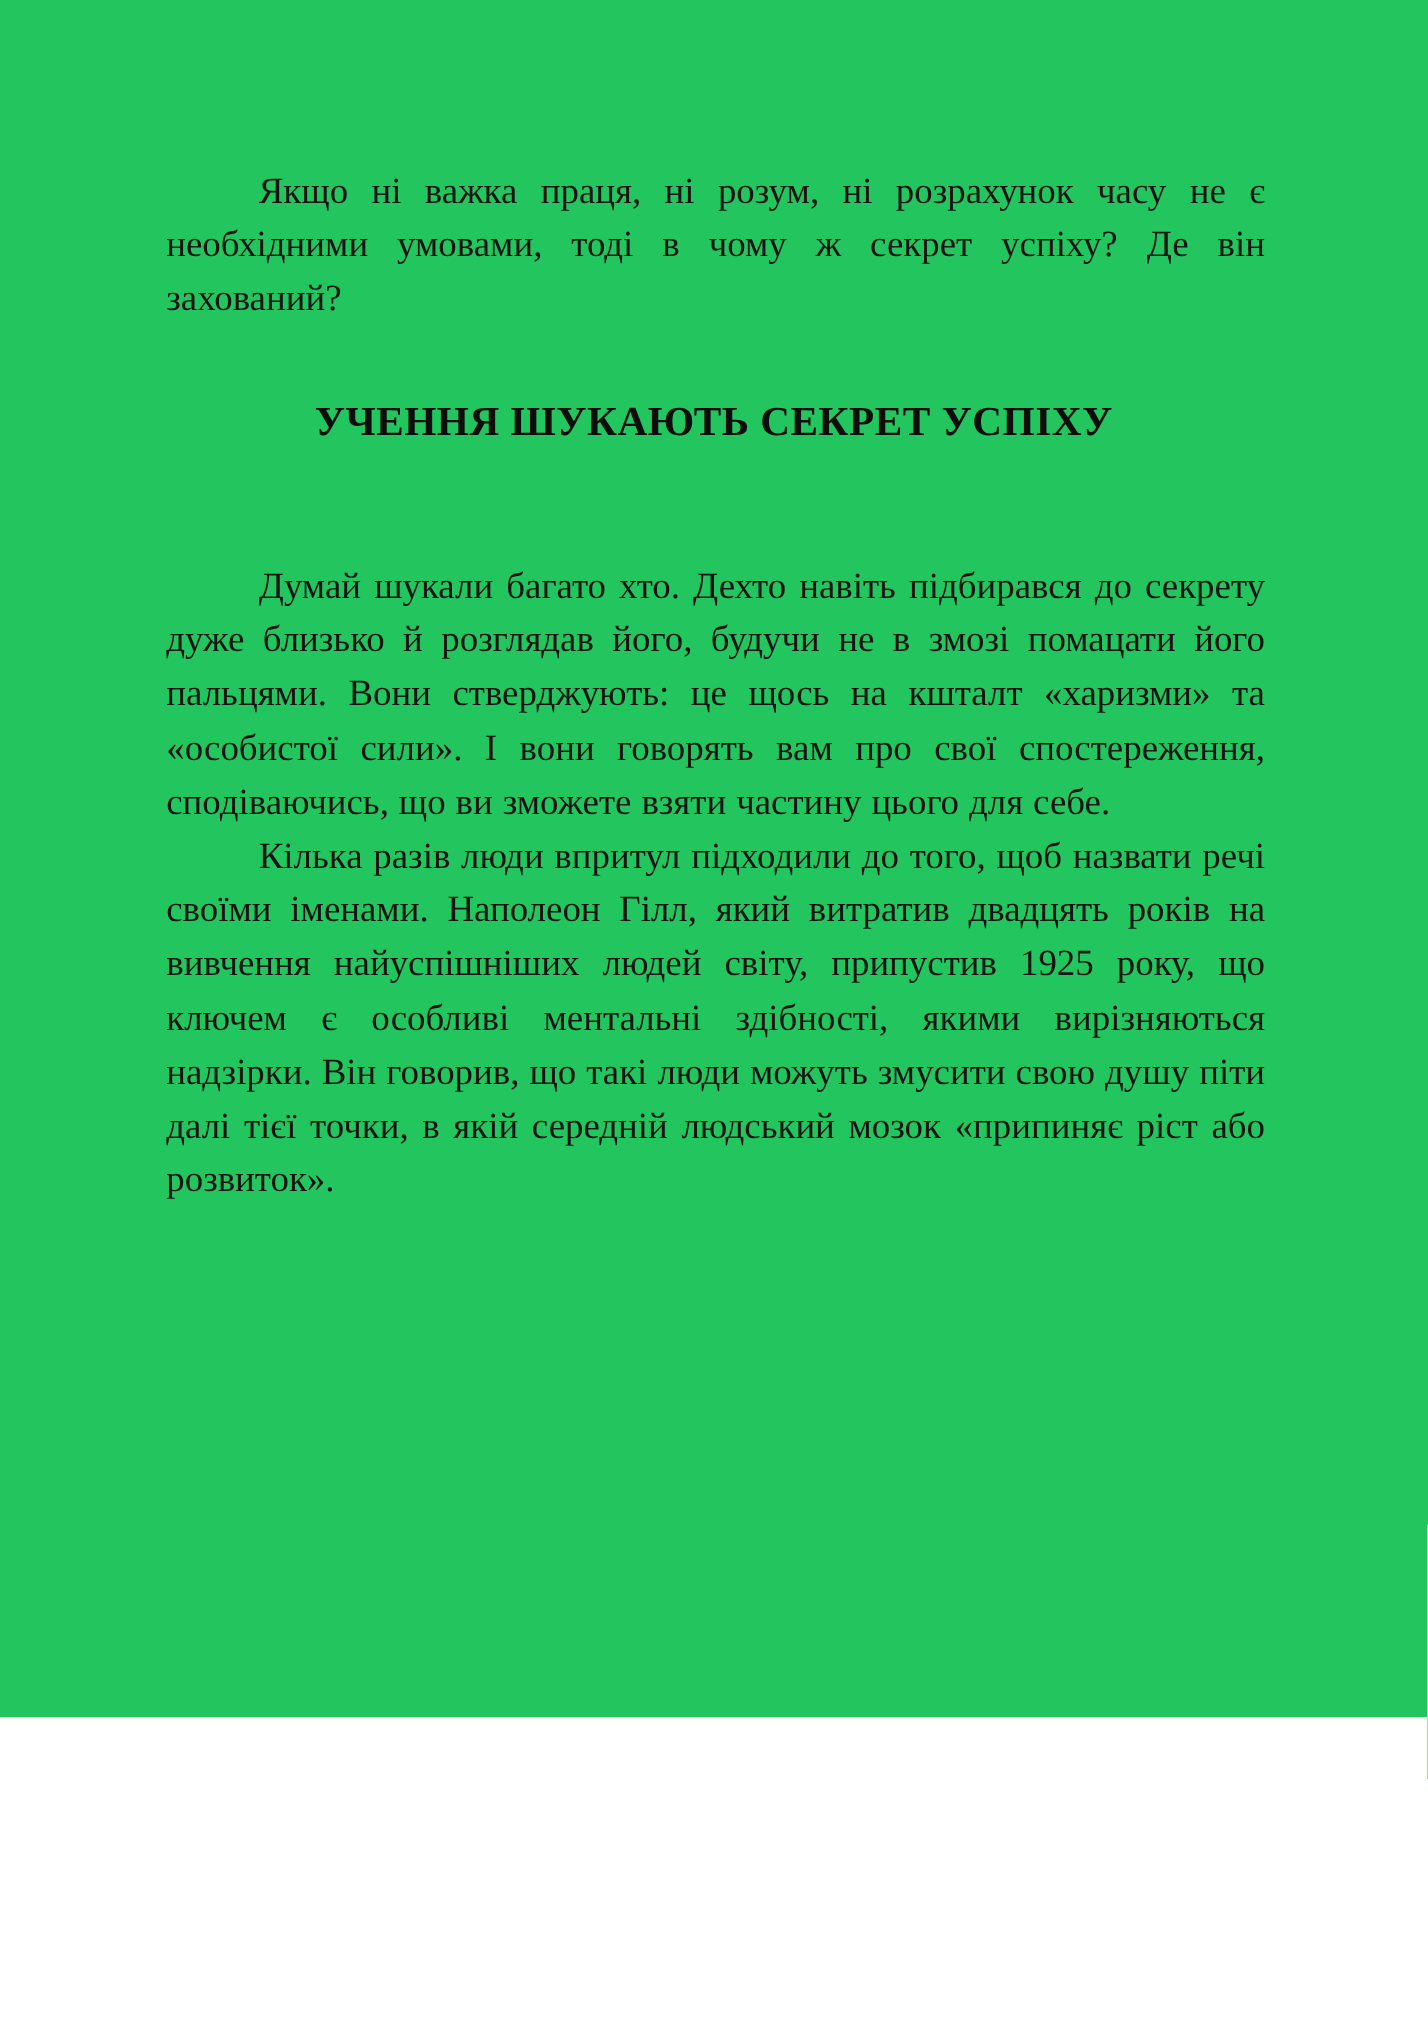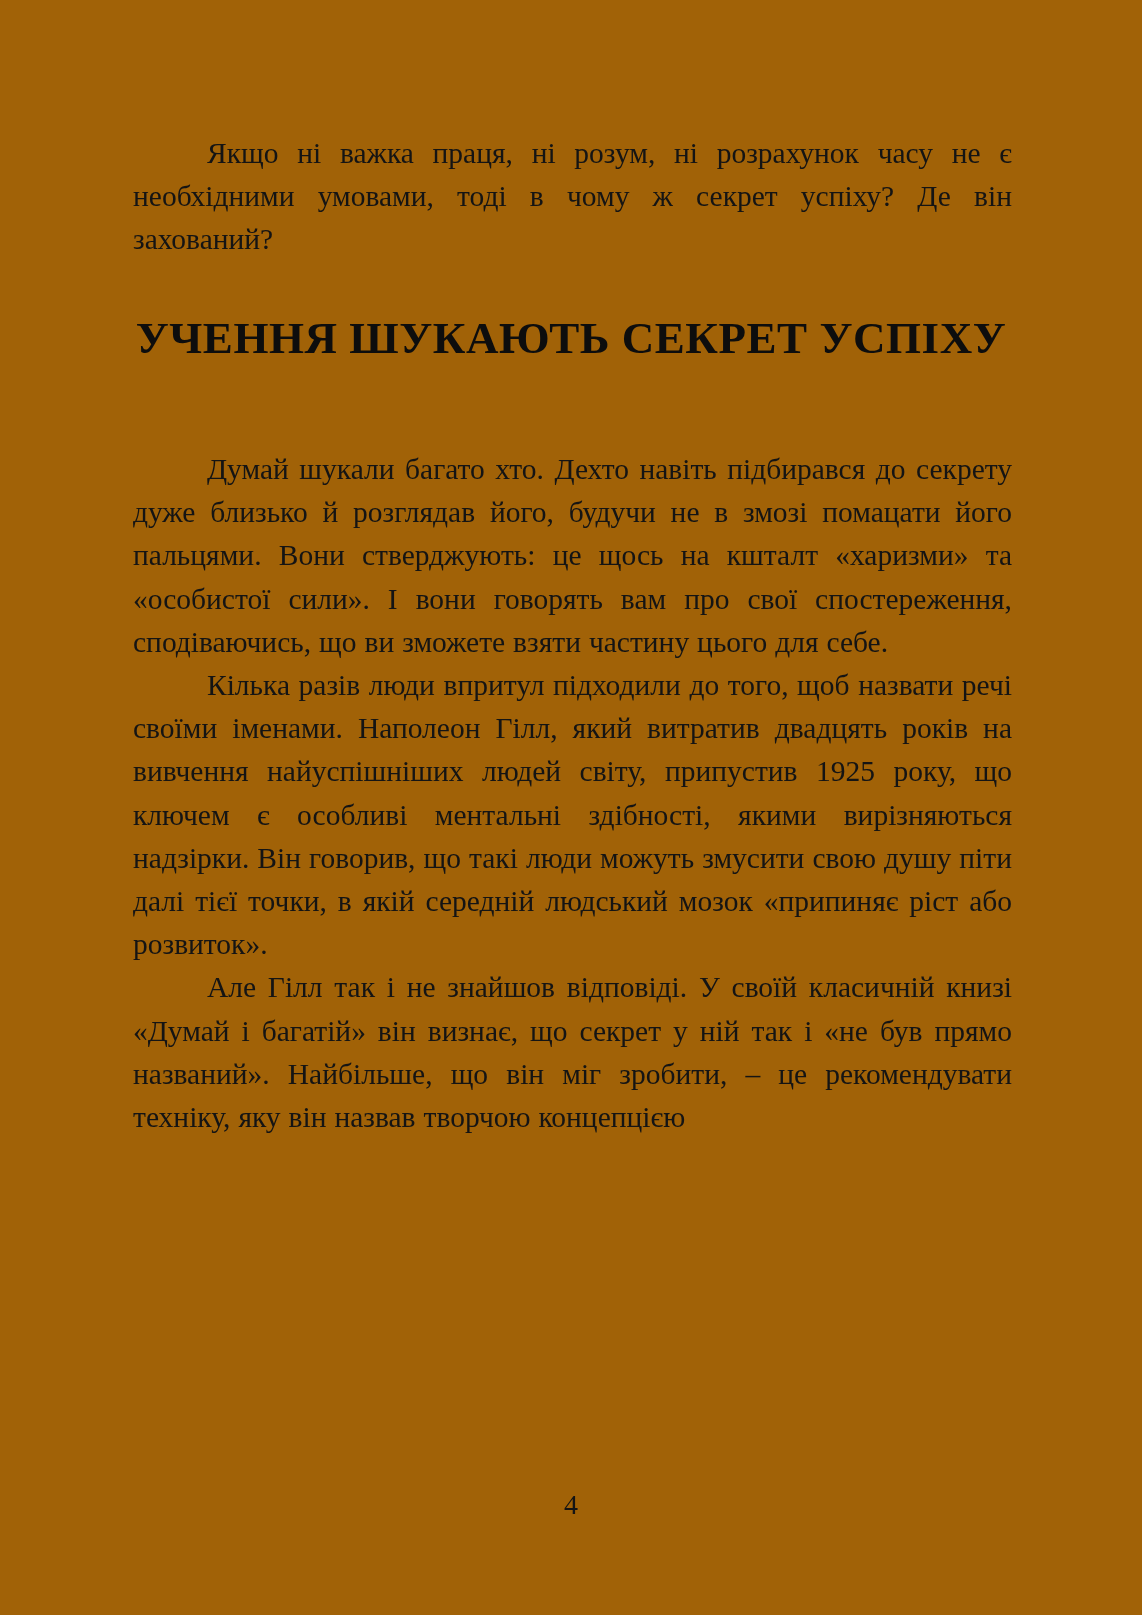--- a/index.html
+++ b/index.html
@@ -5,23 +5,23 @@
 <style>
   html, body {
     margin: 0;
     padding: 0;
     background: #ffffff;
   }
 
   .page {
     position: relative;
     width: 1142px;
-    height: 1615px;
+    height: 1374px;
     margin: 0 auto;
-    background: #a16207;
+    background: #22c55e;
     overflow: hidden;
     font-family: "Liberation Serif", "DejaVu Serif", serif;
     color: #141414;
     -webkit-font-smoothing: antialiased;
   }
 
   
   .text-column {
     position: absolute;
     left: 133px;
@@ -40,21 +40,21 @@
     word-spacing: 0.02em;
   }
 
   .chapter-heading {
     position: absolute;
     left: 0;
     right: 0;
     top: 316px;
     margin: 0;
     text-align: center;
-    font-size: 45px;
+    font-size: 33px;
     line-height: 44px;
     font-weight: bold;
     letter-spacing: 0.012em;
     color: #0d0d0d;
   }
 
   .body-after-heading {
     position: absolute;
     left: 133px;
     top: 448px;
@@ -80,18 +80,17 @@
 
   <div class="text-column">
     <p class="para">Якщо ні важка праця, ні розум, ні розрахунок часу не є необхідними умовами, тоді в чому ж секрет успіху? Де він захований?</p>
   </div>
 
   <h1 class="chapter-heading">УЧЕННЯ ШУКАЮТЬ СЕКРЕТ УСПІХУ</h1>
 
   <div class="body-after-heading">
     <p class="para">Думай шукали багато хто. Дехто навіть підбирався до секрету дуже близько й розглядав його, будучи не в змозі помацати його пальцями. Вони стверджують: це щось на кшталт «харизми» та «особистої сили». І вони говорять вам про свої спостереження, сподіваючись, що ви зможете взяти частину цього для себе.</p>
     <p class="para">Кілька разів люди впритул підходили до того, щоб назвати речі своїми іменами. Наполеон Гілл, який витратив двадцять років на вивчення найуспішніших людей світу, припустив 1925 року, що ключем є особливі ментальні здібності, якими вирізняються надзірки. Він говорив, що такі люди можуть змусити свою душу піти далі тієї точки, в якій середній людський мозок «припиняє ріст або розвиток».</p>
-    <p class="para">Але Гілл так і не знайшов відповіді. У своїй класичній книзі «Думай і багатій» він визнає, що секрет у ній так і «не був прямо названий». Найбільше, що він міг зробити, – це рекомендувати техніку, яку він назвав творчою концепцією</p>
   </div>
 
   <p class="page-number">4</p>
 
 </div>
 
 </body></html>

